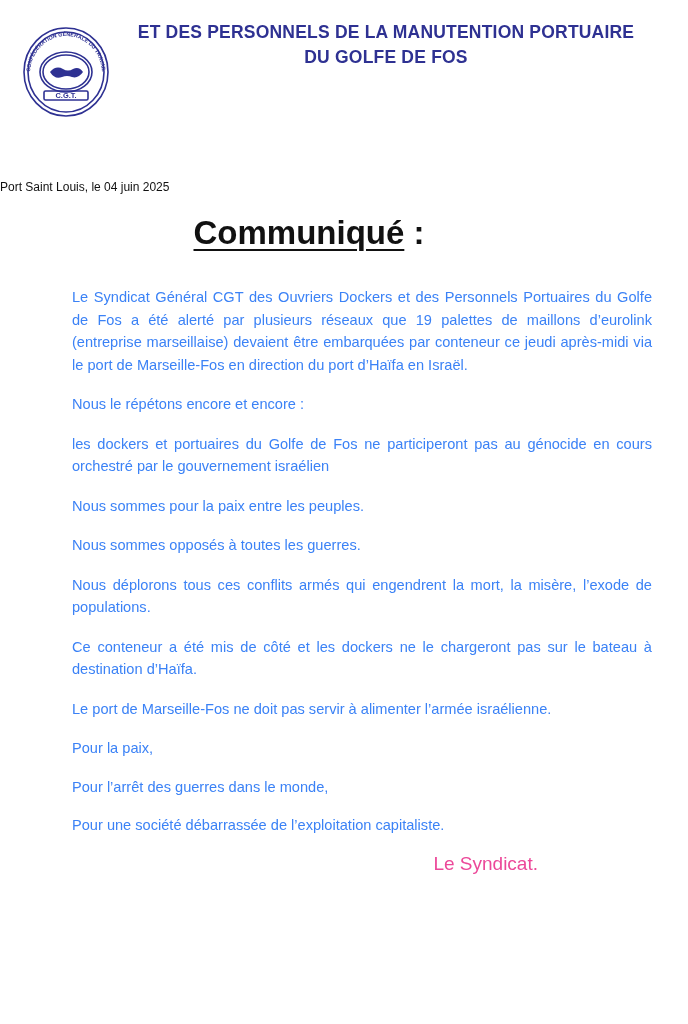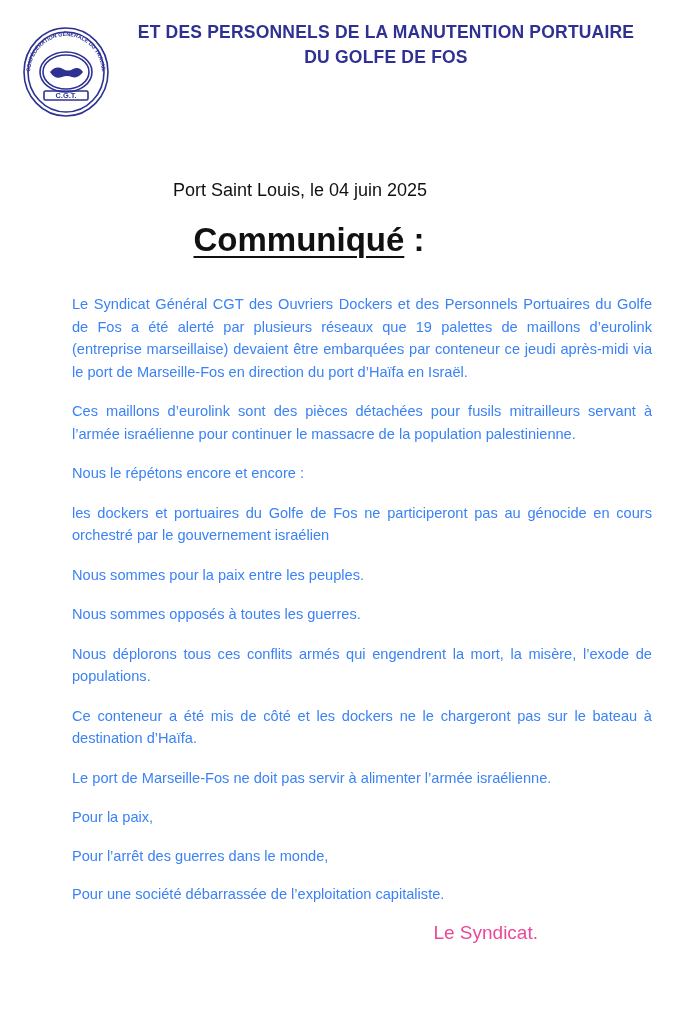--- a/index.html
+++ b/index.html
@@ -48,22 +48,22 @@
     font-size: 17.5px;
     letter-spacing: 0.2px;
     line-height: 25px;
     white-space: nowrap;
   }
   .header-line-3 { font-size: 17.5px; }
 
   
   .date-line {
     margin: 56px 88px 0 0;
-    text-align: center;
-    font-size: 18px;
+    text-align: left;
+    font-size: 12px;
     color: #111;
   }
 
   
   .doc-title {
     margin: 20px 0 0 0;
     text-align: center;
     padding-right: 70px;
     font-size: 33px;
     font-weight: bold;
@@ -136,21 +136,20 @@
   </div>
 
   <div class="date-line">Port Saint Louis, le 04 juin 2025</div>
 
   <div class="doc-title">
     <span class="underlined">Communiqué</span><span> :</span>
   </div>
 
   <div class="body-wrap">
     <p class="para">Le Syndicat Général CGT des Ouvriers Dockers et des Personnels Portuaires du Golfe de Fos a été alerté par plusieurs réseaux que 19 palettes de maillons d’eurolink (entreprise marseillaise) devaient être embarquées par conteneur ce jeudi après-midi via le port de Marseille-Fos en direction du port d’Haïfa en Israël.</p>
-    <p class="para">Ces maillons d’eurolink sont des pièces détachées pour fusils mitrailleurs servant à l’armée israélienne pour continuer le massacre de la population palestinienne.</p>
     <p class="para">Nous le répétons encore et encore :</p>
     <p class="para bold">les dockers et portuaires du Golfe de Fos ne participeront pas au génocide en cours orchestré par le gouvernement israélien</p>
     <p class="para">Nous sommes pour la paix entre les peuples.</p>
     <p class="para">Nous sommes opposés à toutes les guerres.</p>
     <p class="para">Nous déplorons tous ces conflits armés qui engendrent la mort, la misère, l’exode de populations.</p>
     <p class="para">Ce conteneur a été mis de côté et les dockers ne le chargeront pas sur le bateau à destination d’Haïfa.</p>
     <p class="para">Le port de Marseille-Fos ne doit pas servir à alimenter l’armée israélienne.</p>
     <p class="para bold tight">Pour la paix,</p>
     <p class="para bold tight">Pour l’arrêt des guerres dans le monde,</p>
     <p class="para bold tight">Pour une société débarrassée de l’exploitation capitaliste.</p>

